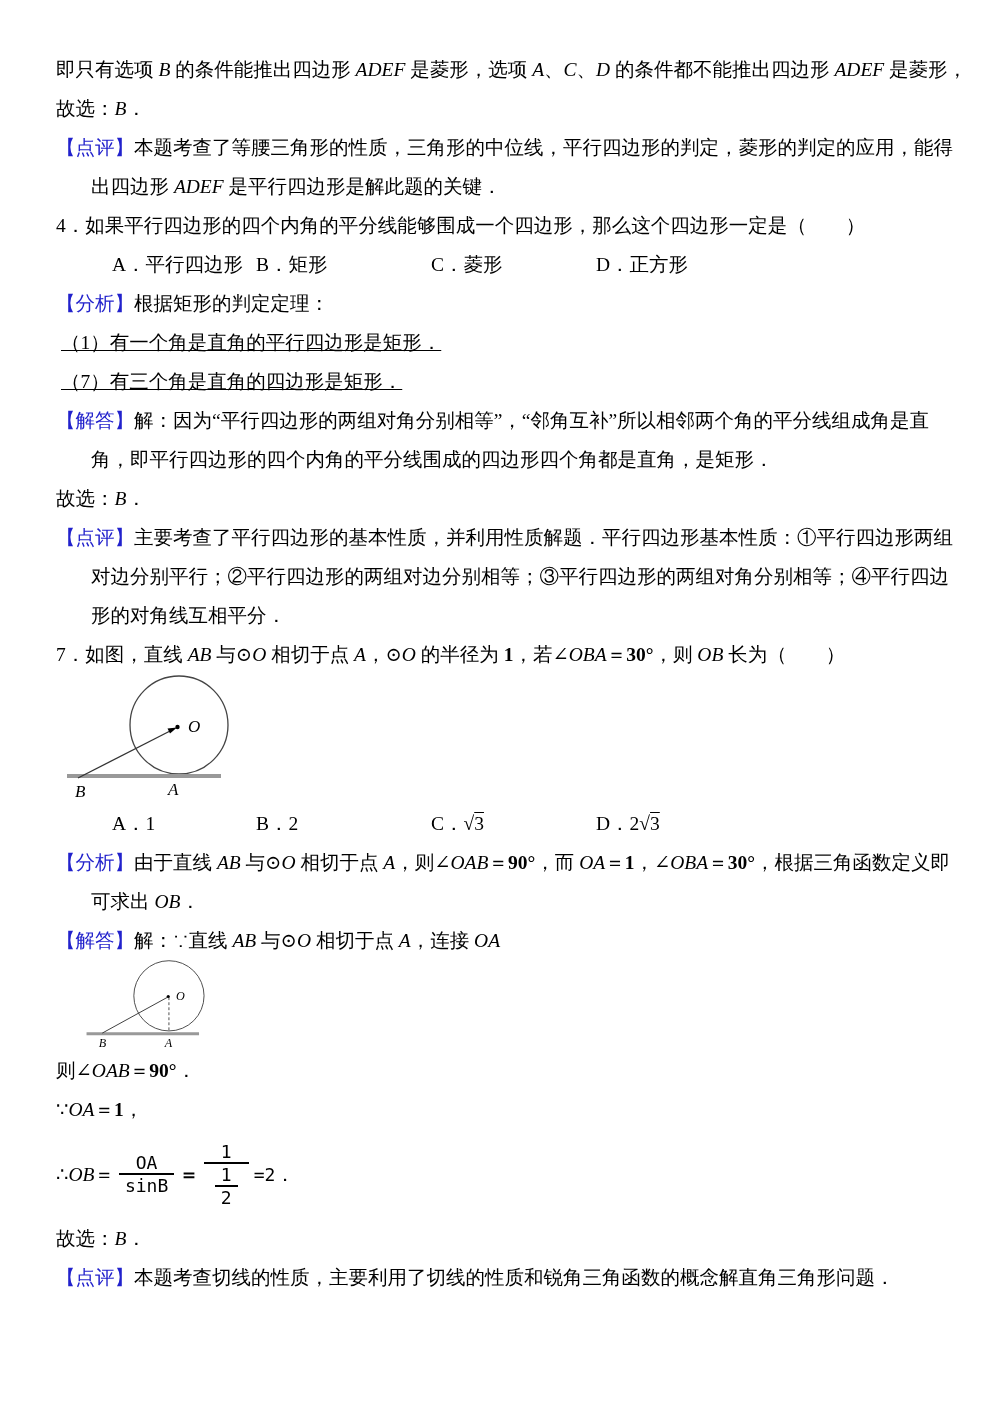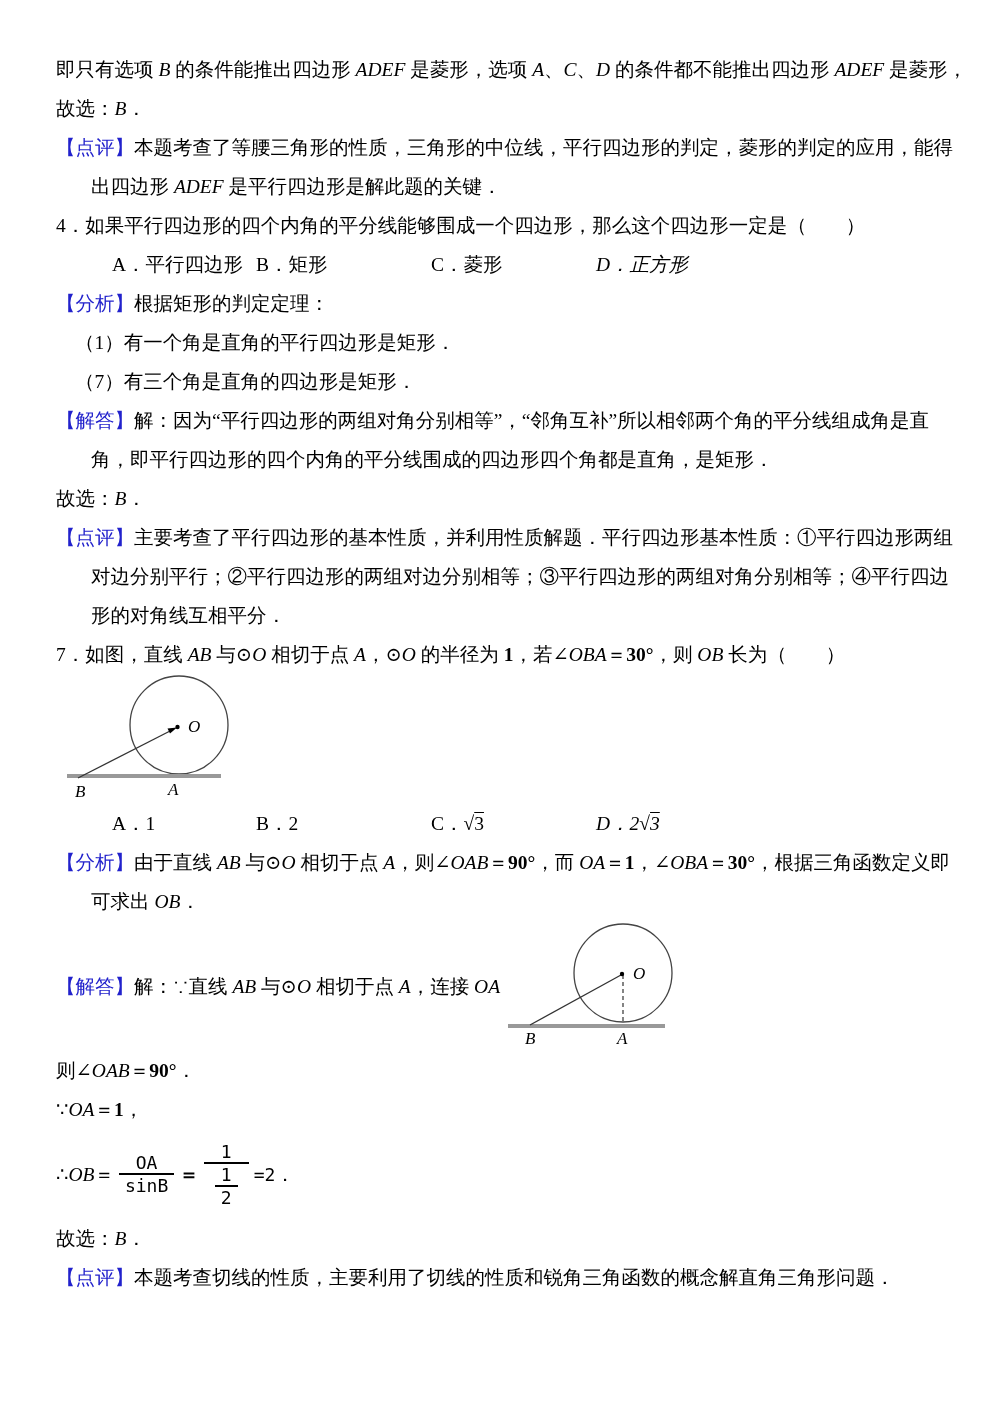--- a/index.html
+++ b/index.html
@@ -4,31 +4,31 @@
 <style>
   html,body{margin:0;padding:0;}
   body{
     width:992px;height:1403px;background:#ffffff;overflow:hidden;
     font-family:"Liberation Serif","DejaVu Serif",serif;
     font-size:19.5px;color:#000;
   }
   .doc{padding:50px 40px 0 56px;width:912px;}
   .para{line-height:39px;margin:0;}
   .hang{padding-left:35px;text-indent:-35px;}
-  .indent-sm{margin-left:19px;}
+  .indent-sm{margin-left:5px;text-decoration:underline;}
   .rs-n{}
   .rs-i{font-style:italic;}
   .rs-b{font-weight:bold;}
   .rs-l{color:#2222cc;}
   .rs-r{text-decoration:overline;}
   .opts{position:relative;height:39px;line-height:39px;}
   .opts > span{position:absolute;top:0;white-space:nowrap;}
-  .o0{left:38px;margin-left:18px;} .o1{left:200px;} .o2{left:375px;text-align:right;} .o3{left:540px;font-style:italic;}
+  .o0{left:38px;margin-left:18px;} .o1{left:200px;} .o2{left:375px;text-align:right;} .o3{left:540px;}
   .fig-block{margin:0 0 0 8px;height:130px;}
-  .sol-row{display:flex;align-items:center;height:130px;}
+  .sol-row{display:flex;height:130px;flex-direction:column;}
   .sol-row .para{white-space:nowrap;flex:0 0 auto;}
   .formula-row{height:90px;display:flex;align-items:center;line-height:normal;}
   .formula-row > span{white-space:nowrap;}
   .mono{font-family:"DejaVu Sans Mono",monospace;font-size:18px;}
   .frac{display:inline-flex;flex-direction:column;align-items:center;margin:0 5px;vertical-align:middle;}
   .frac > .num{border-bottom:2px solid #000;align-self:stretch;text-align:center;padding:0 6px;}
   .frac > .den{text-align:center;padding:0 6px;}
   svg text{font-family:"Liberation Serif","DejaVu Serif",serif;font-style:italic;font-size:17px;fill:#000;}
 </style>
 </head>

